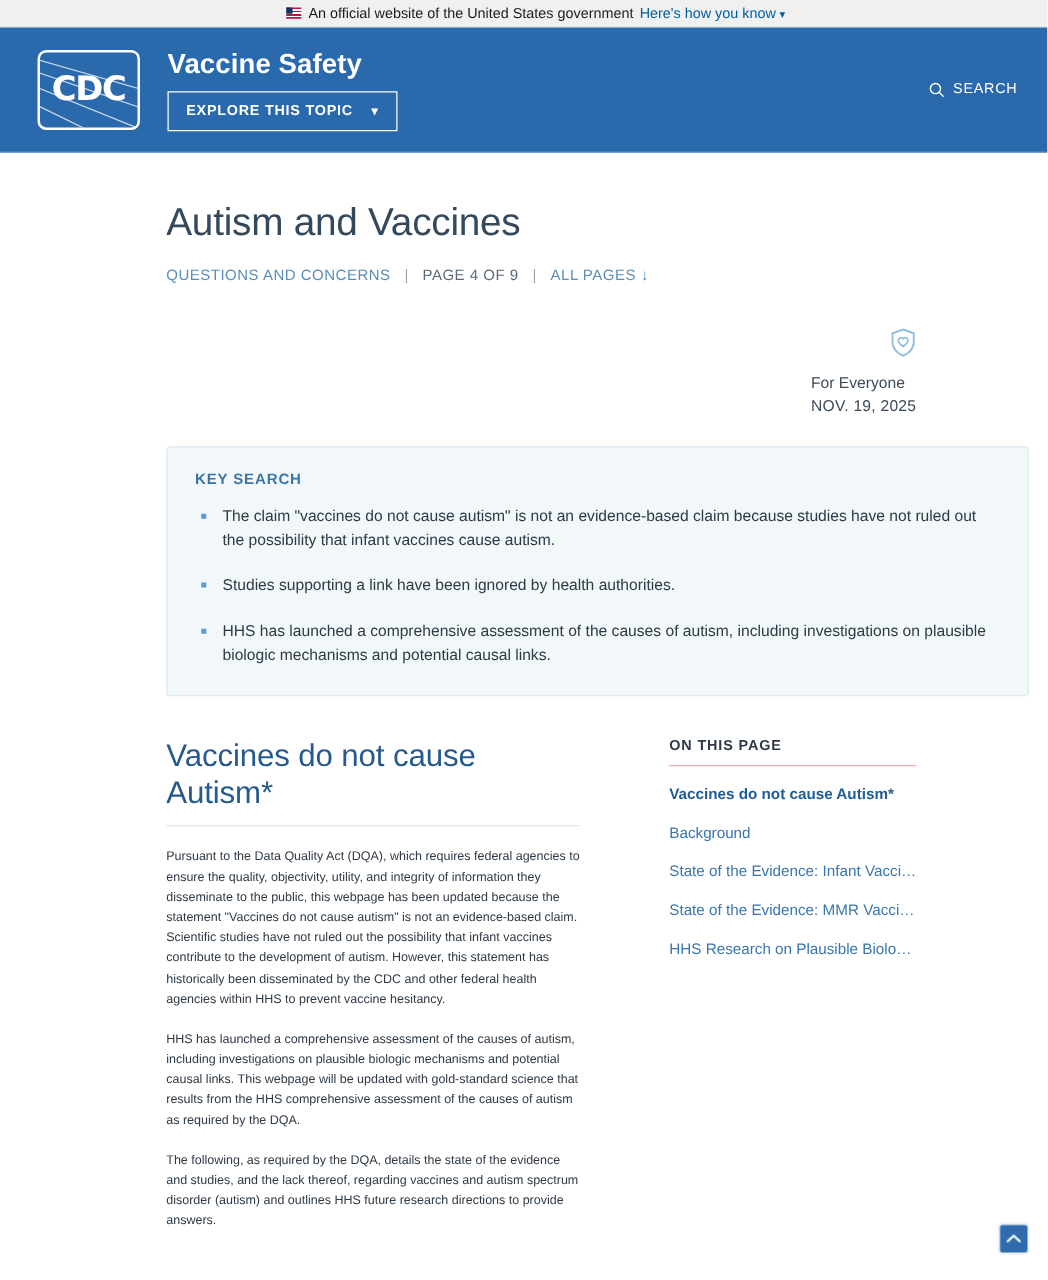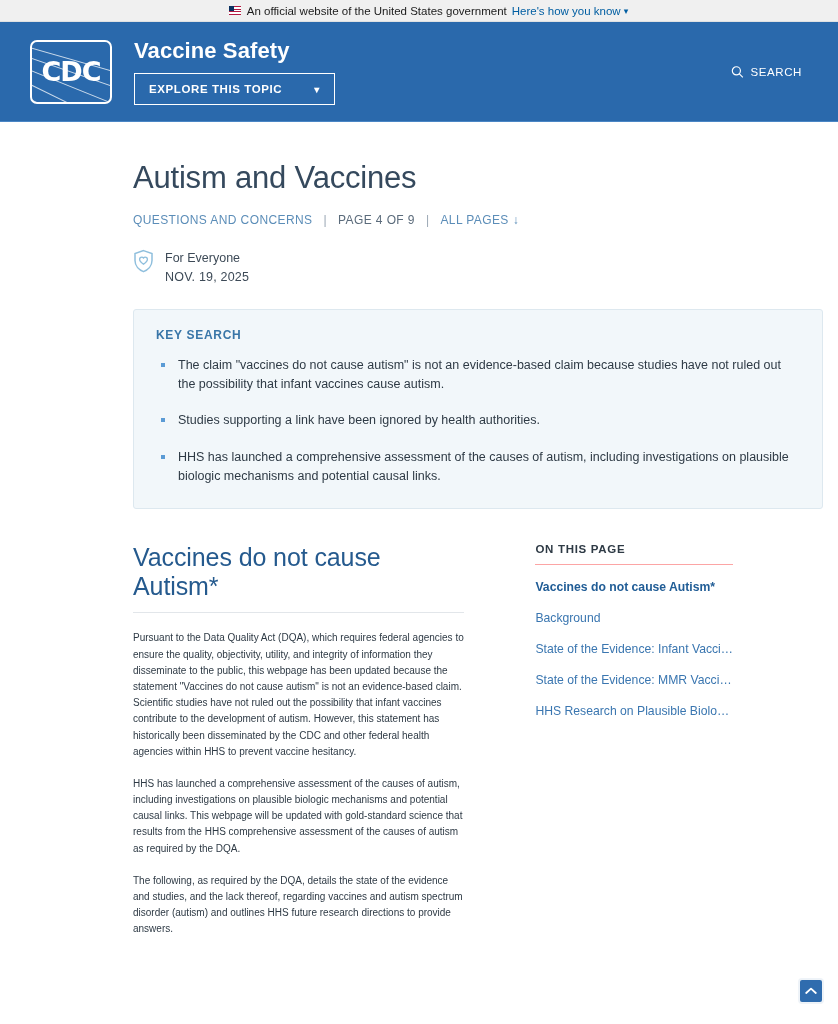--- a/index.html
+++ b/index.html
@@ -97,35 +97,35 @@
   .site-title {
     color: #ffffff;
     font-size: 22px;
     font-weight: 600;
     letter-spacing: 0.1px;
     margin-bottom: 9px;
   }
   .explore-btn {
     display: inline-flex;
     align-items: center;
-    gap: 32px;
+    gap: 15px;
     border: 1px solid #ffffff;
     color: #ffffff;
     background: transparent;
     font-size: 11.5px;
     font-weight: 700;
     letter-spacing: 0.6px;
     padding: 9px 14px;
     cursor: pointer;
     font-family: "Liberation Sans", sans-serif;
   }
   .explore-btn .caret { font-size: 10px; }
   .search-btn {
     position: absolute;
-    right: 36px;
+    right: 24px;
     top: 50%;
     transform: translateY(-50%);
     display: flex;
     align-items: center;
     gap: 6px;
     color: #ffffff;
     font-size: 11.5px;
     letter-spacing: 0.6px;
     background: transparent;
     border: 0;
@@ -161,24 +161,25 @@
   .breadcrumb a {
     color: #5b8db8;
     text-decoration: none;
     cursor: pointer;
   }
   .breadcrumb .sep { color: #9aa7b4; margin: 0 11px; }
   .breadcrumb .page-indicator { color: #5b6b7b; }
   .breadcrumb .arrow { margin-left: 4px; color: #5b8db8; }
 
   .meta-row {
-    margin-top: 22px;
-    display: flex;
-    align-items: flex-start;
+    margin-top: 35px;
+    display: flex;
+    align-items: flex-end;
     gap: 11px;
+    flex-direction: column;
   }
   .shield-icon { flex: none; }
   .meta-text { font-size: 12.5px; line-height: 1.5; color: #3d4a57; }
   .meta-date { letter-spacing: 0.2px; }
 
   
   .key-points {
     margin-top: 22px;
     background: #f2f7fa;
     border: 1px solid #dde8ef;

